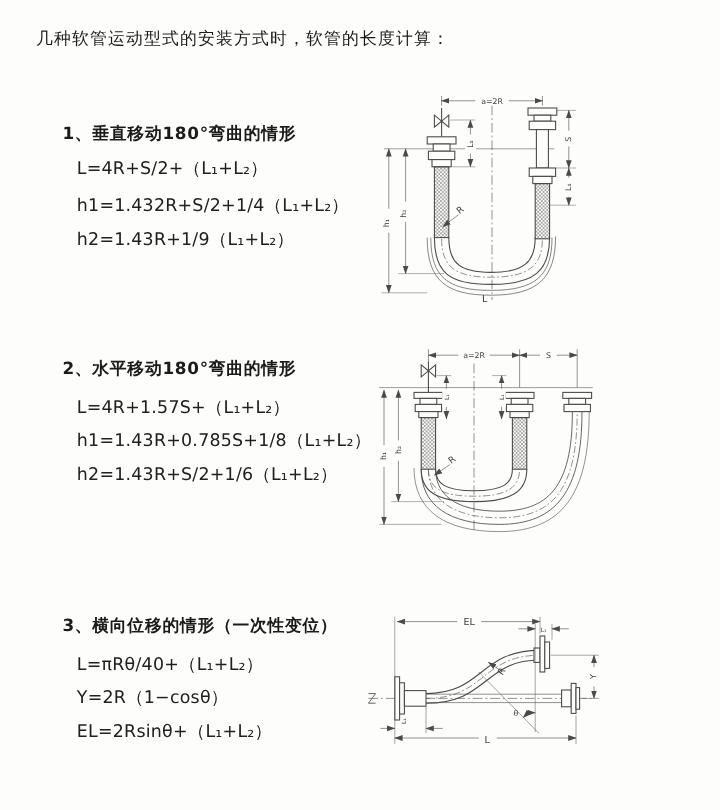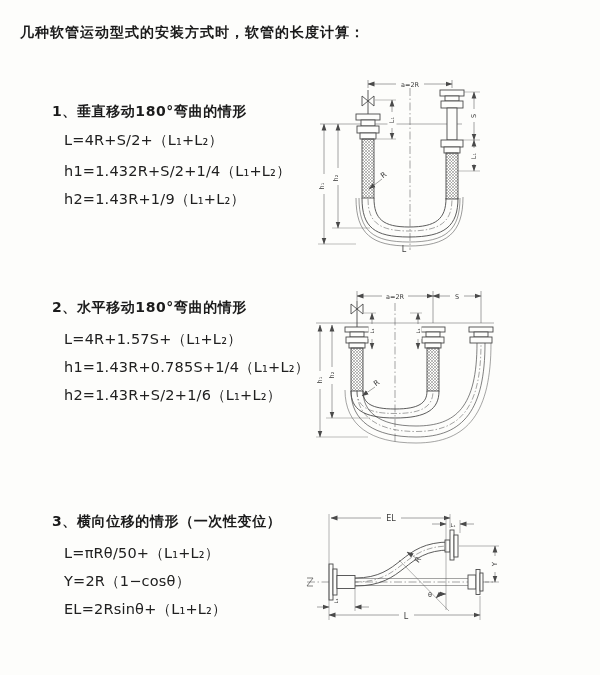--- a/index.html
+++ b/index.html
@@ -2,43 +2,43 @@
 <html><head>
 <meta charset="utf-8">
 <style>
   html,body { margin:0; padding:0; }
   body {
     width:600px; height:675px; position:relative; overflow:hidden;
     background:#fdfdfb; color:#1b1b1b;
     font-family:"DejaVu Sans","Liberation Sans",sans-serif;
   }
   .abs { position:absolute; white-space:nowrap; }
-  .title { left:20px; top:24px; font-size:14px; font-weight:700; letter-spacing:1px; }
+  .title { left:30px; top:24px; font-size:14px; font-weight:400; letter-spacing:1px; }
   .heading { left:52px; font-size:14px; font-weight:700; letter-spacing:0.6px; }
   .formula { left:64px; font-size:14.5px; letter-spacing:0.2px; color:#202020; }
   svg.diag { position:absolute; }
   svg text { font-family:"DejaVu Sans","Liberation Sans",sans-serif; }
 </style>
 </head>
 <body>
 
 <div class="abs title">几种软管运动型式的安装方式时，软管的长度计算：</div>
 
 <div class="abs heading" style="top:103px">1、垂直移动180°弯曲的情形</div>
 <div class="abs formula" style="top:131px">L=4R+S/2+（L₁+L₂）</div>
 <div class="abs formula" style="top:162px">h1=1.432R+S/2+1/4（L₁+L₂）</div>
 <div class="abs formula" style="top:190px">h2=1.43R+1/9（L₁+L₂）</div>
 
 <div class="abs heading" style="top:299px">2、水平移动180°弯曲的情形</div>
 <div class="abs formula" style="top:330px">L=4R+1.57S+（L₁+L₂）</div>
-<div class="abs formula" style="top:358px">h1=1.43R+0.785S+1/4（L₁+L₂）</div>
+<div class="abs formula" style="top:358px">h1=1.43R+0.785S+1/8（L₁+L₂）</div>
 <div class="abs formula" style="top:386px">h2=1.43R+S/2+1/6（L₁+L₂）</div>
 
 <div class="abs heading" style="top:513px">3、横向位移的情形（一次性变位）</div>
-<div class="abs formula" style="top:544px">L=πRθ/50+（L₁+L₂）</div>
+<div class="abs formula" style="top:544px">L=πRθ/40+（L₁+L₂）</div>
 <div class="abs formula" style="top:572px">Y=2R（1−cosθ）</div>
 <div class="abs formula" style="top:600px">EL=2Rsinθ+（L₁+L₂）</div>
 
 <svg class="diag" style="left:312px;top:76px" width="186" height="178" viewBox="0 0 186 178">
   <defs>
     <marker id="ar1" viewBox="0 0 7 6" refX="6.5" refY="3" markerWidth="7" markerHeight="6" markerUnits="userSpaceOnUse" orient="auto-start-reverse">
       <path d="M0,0.6 L7,3 L0,5.4 z" fill="#4a4a4a"></path>
     </marker>
     <pattern id="bp1" width="3" height="3" patternUnits="userSpaceOnUse">
       <path d="M0,0 L3,3 M3,0 L0,3" stroke="#787878" stroke-width="0.5"></path>

